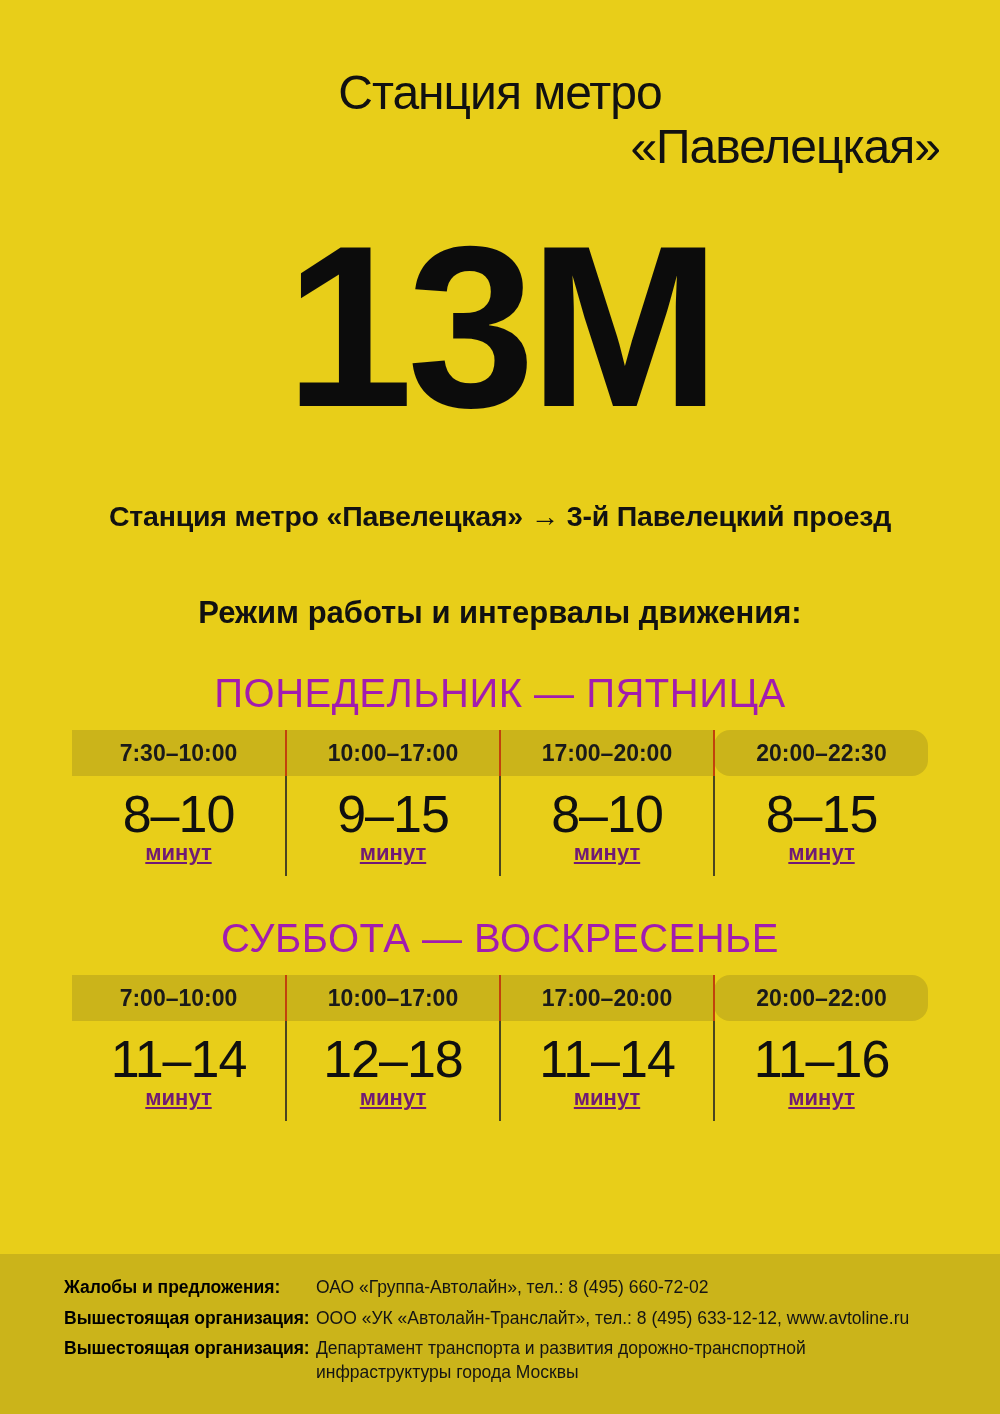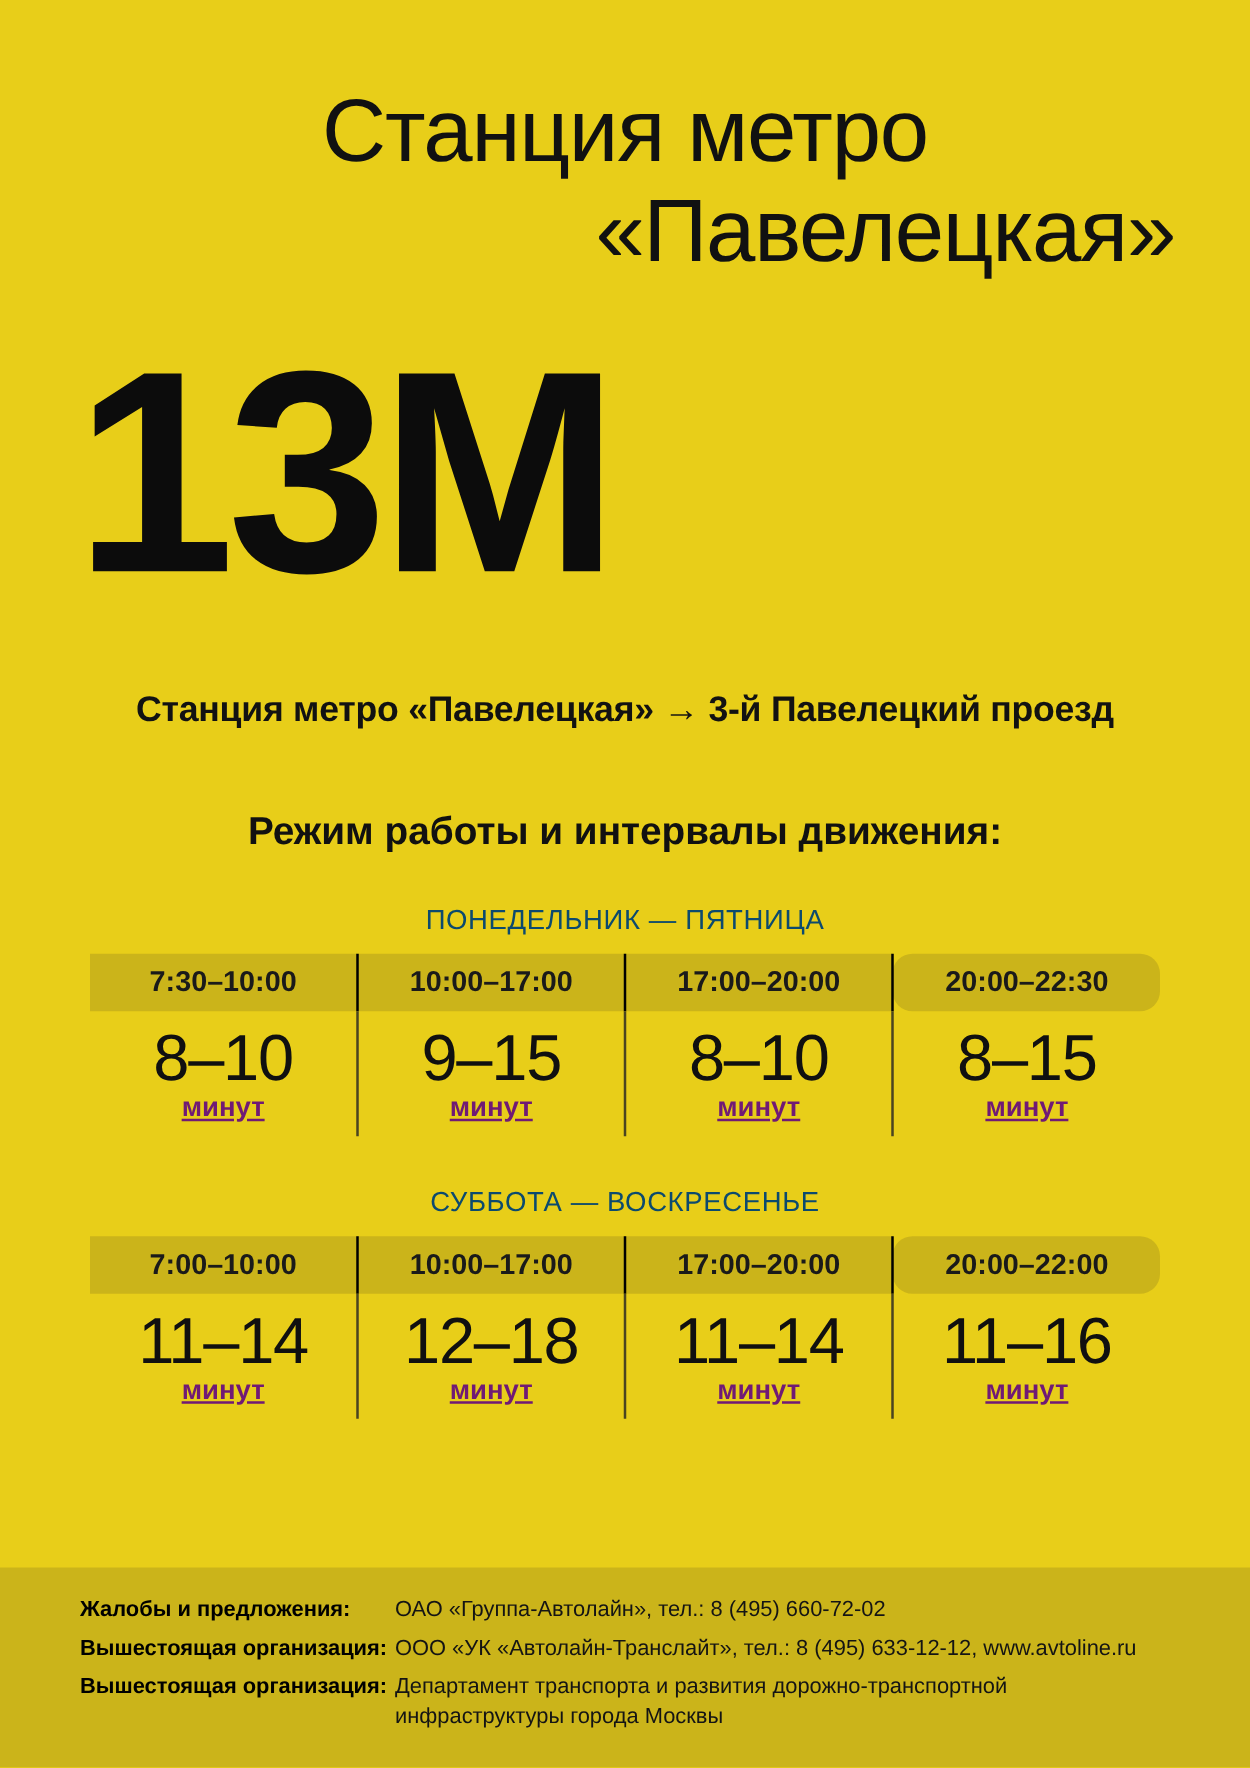--- a/index.html
+++ b/index.html
@@ -21,33 +21,33 @@
     height: 1414px;
     box-sizing: border-box;
     display: flex;
     flex-direction: column;
   }
   .top-area {
     padding: 0 60px;
   }
   .station-title {
     text-align: center;
-    font-size: 71px;
+    font-size: 48px;
     line-height: 1.12;
     font-weight: 400;
     letter-spacing: -1px;
     margin-top: 66px;
     color: #111;
   }
   .station-title .line2 {
     display: block;
     text-align: right;
   }
   .route-number {
-    text-align: left;
+    text-align: center;
     font-size: 230px;
     font-weight: bold;
     line-height: 0.95;
     letter-spacing: -6px;
     margin-top: 44px;
     color: #0c0c0c;
   }
   .direction {
     text-align: center;
     font-size: 28.5px;
@@ -64,44 +64,44 @@
     color: #111;
   }
   .daygroup {
     margin-top: 40px;
     padding: 0 72px;
   }
   .daygroup.second {
   }
   .daygroup-title {
     text-align: center;
-    font-size: 22px;
+    font-size: 40px;
     font-weight: 400;
-    color: #0c4a6e;
+    color: #a21caf;
     letter-spacing: 0.5px;
     margin-bottom: 14px;
   }
   table.intervals {
     width: 100%;
     border-collapse: collapse;
     table-layout: fixed;
   }
   table.intervals td {
     text-align: center;
     vertical-align: middle;
     padding: 0;
   }
   table.intervals td.period {
     background: #cbb41a;
     font-size: 23px;
     font-weight: bold;
     height: 46px;
     color: #1a1a1a;
     border-left: 2px solid #e8ce19;
-    border-right: 2px solid #000000;
+    border-right: 2px solid #c2410c;
   }
   table.intervals td.value {
     height: 98px;
     border-left: 2px solid #4a4520;
     border-right: 2px solid #4a4520;
     padding-top: 2px;
   }
   table.intervals tr.values td:first-child {
     border-left: none;
   }

